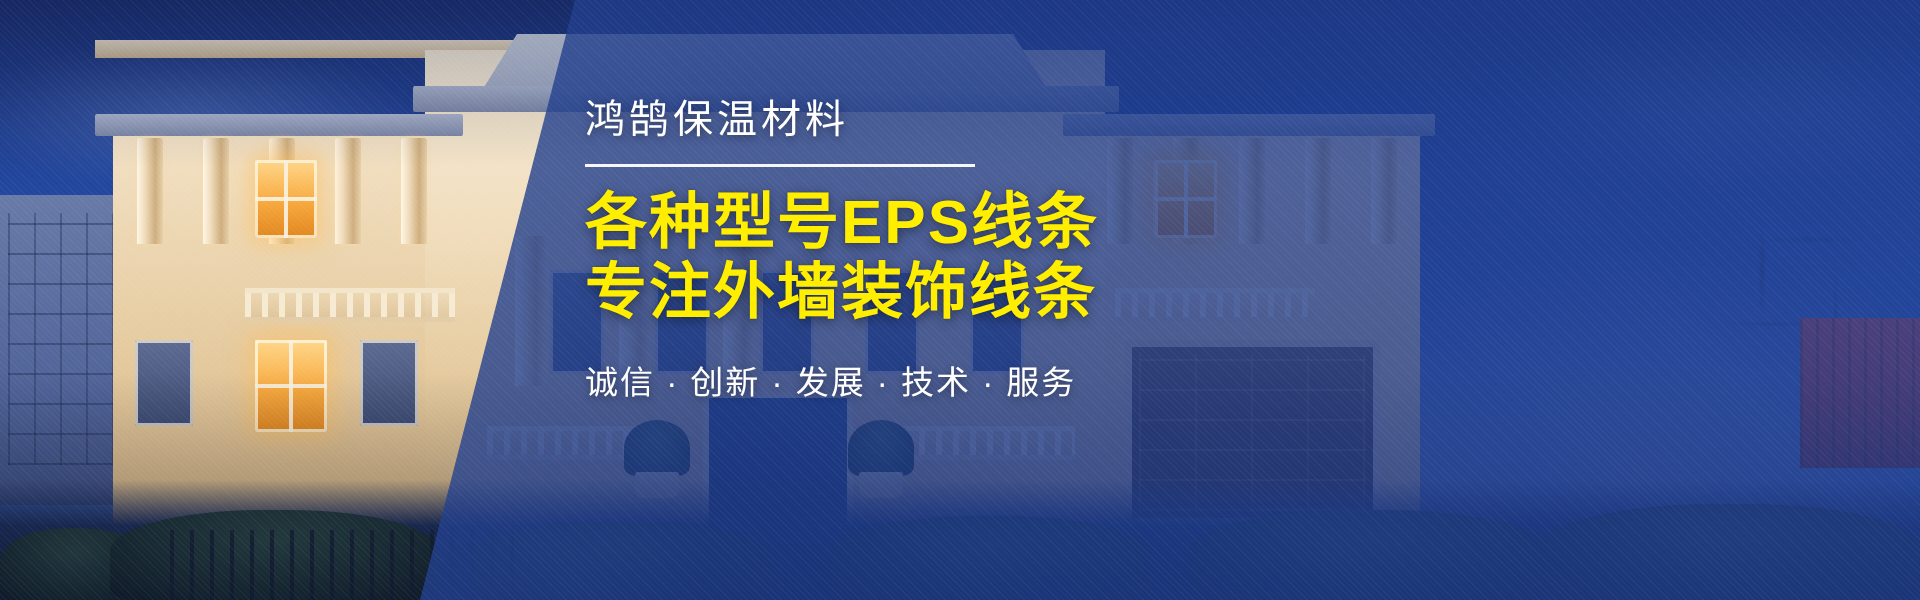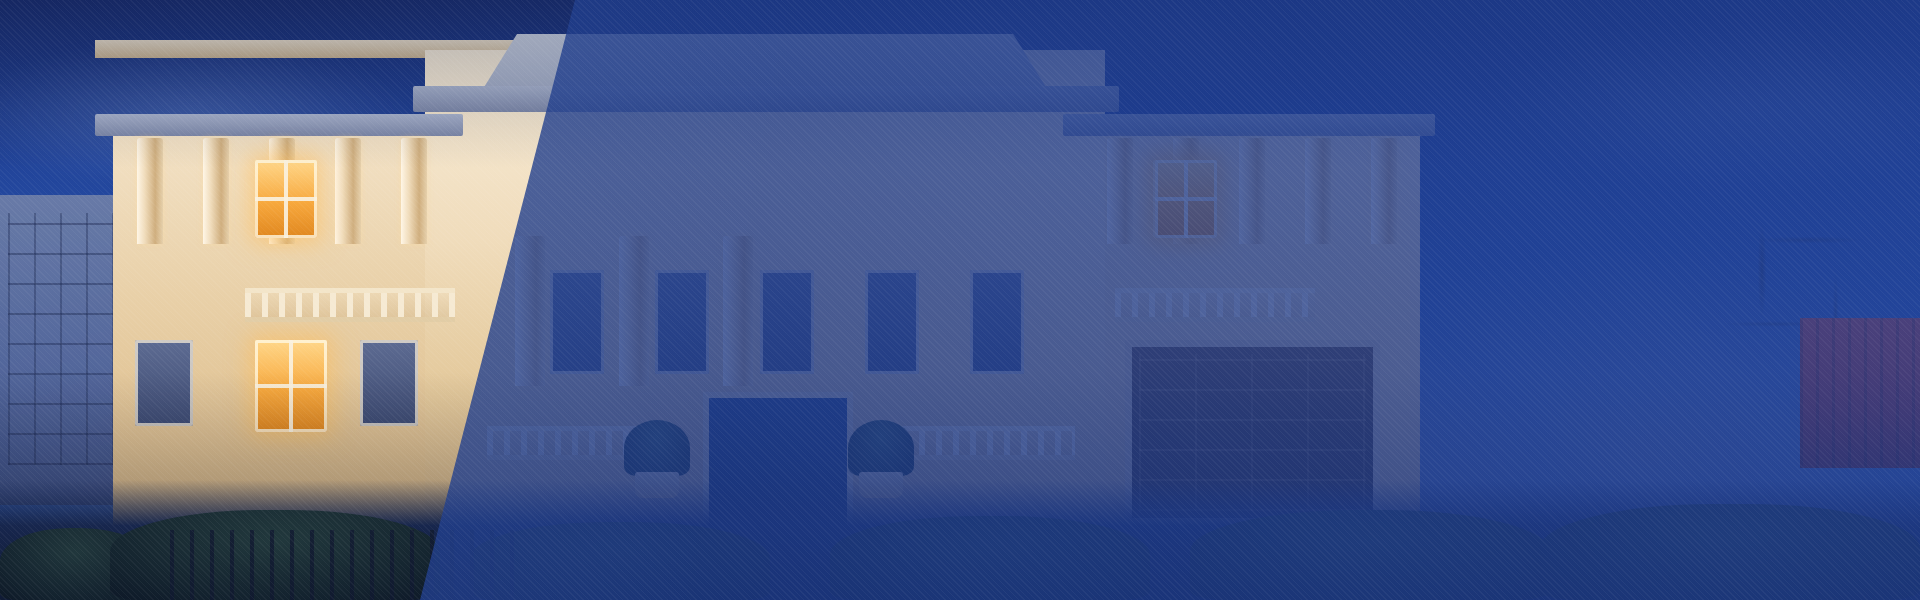--- a/index.html
+++ b/index.html
@@ -362,14 +362,21 @@
     <div class="planter p2"></div>
     <div class="fence"></div>
 
     <div class="grade"></div>
   </div>
 
   <div class="overlay-panel"></div>
   <div class="overlay-sheen"></div>
   <div class="hatch"></div>
 
+  <div class="content">
+    <div class="brand">鸿鹄保温材料</div>
+    <div class="rule"></div>
+    <div class="headline">各种型号EPS线条</div>
+    <div class="headline">专注外墙装饰线条</div>
+    <div class="tagline">诚信 · 创新 · 发展 · 技术 · 服务</div>
+  </div>
 
 </div>
 
 </body></html>

